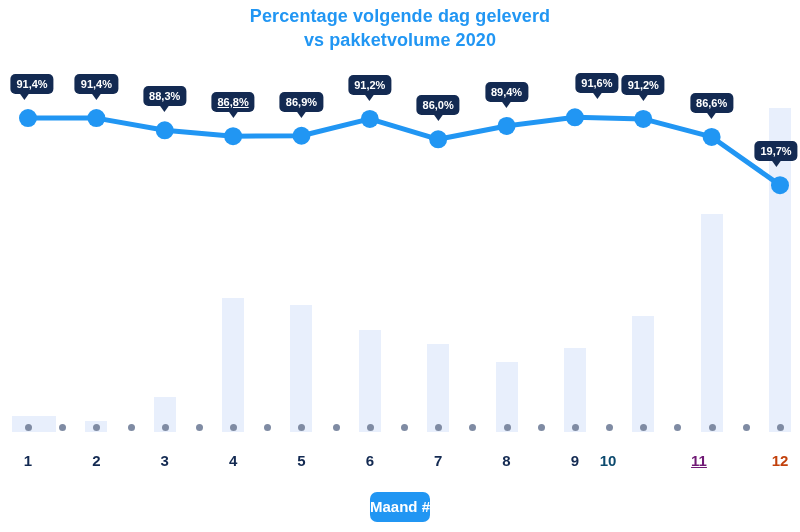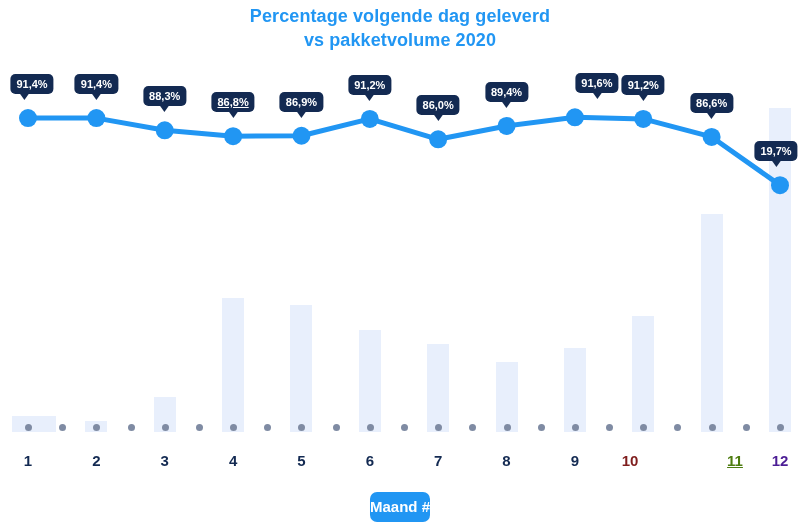--- a/index.html
+++ b/index.html
@@ -222,20 +222,20 @@
   <div id="x-labels">
       <div class="x-label" style="left: 28px; color: rgb(19, 42, 82);">1</div>
       <div class="x-label" style="left: 96.3636px; color: rgb(19, 42, 82);">2</div>
       <div class="x-label" style="left: 164.727px; color: rgb(19, 42, 82);">3</div>
       <div class="x-label" style="left: 233.091px; color: rgb(19, 42, 82);">4</div>
       <div class="x-label" style="left: 301.455px; color: rgb(19, 42, 82);">5</div>
       <div class="x-label" style="left: 369.818px; color: rgb(19, 42, 82);">6</div>
       <div class="x-label" style="left: 438.182px; color: rgb(19, 42, 82);">7</div>
       <div class="x-label" style="left: 506.545px; color: rgb(19, 42, 82);">8</div>
       <div class="x-label" style="left: 574.909px; color: rgb(19, 42, 82);">9</div>
-      <div class="x-label" style="left: 630px; color: #7f1d1d;">10</div>
-      <div class="x-label" style="left: 735px; color: #4d7c0f; text-decoration: underline;">11</div>
-      <div class="x-label" style="left: 780px; color: #4c1d95;">12</div>
+      <div class="x-label" style="left: 608px; color: #0c4a6e;">10</div>
+      <div class="x-label" style="left: 699px; color: #701a75; text-decoration: underline;">11</div>
+      <div class="x-label" style="left: 780px; color: #c2410c;">12</div>
     </div>
 
   <div id="axis-pill">Maand #</div>
 
 </div>
 
 </body></html>

